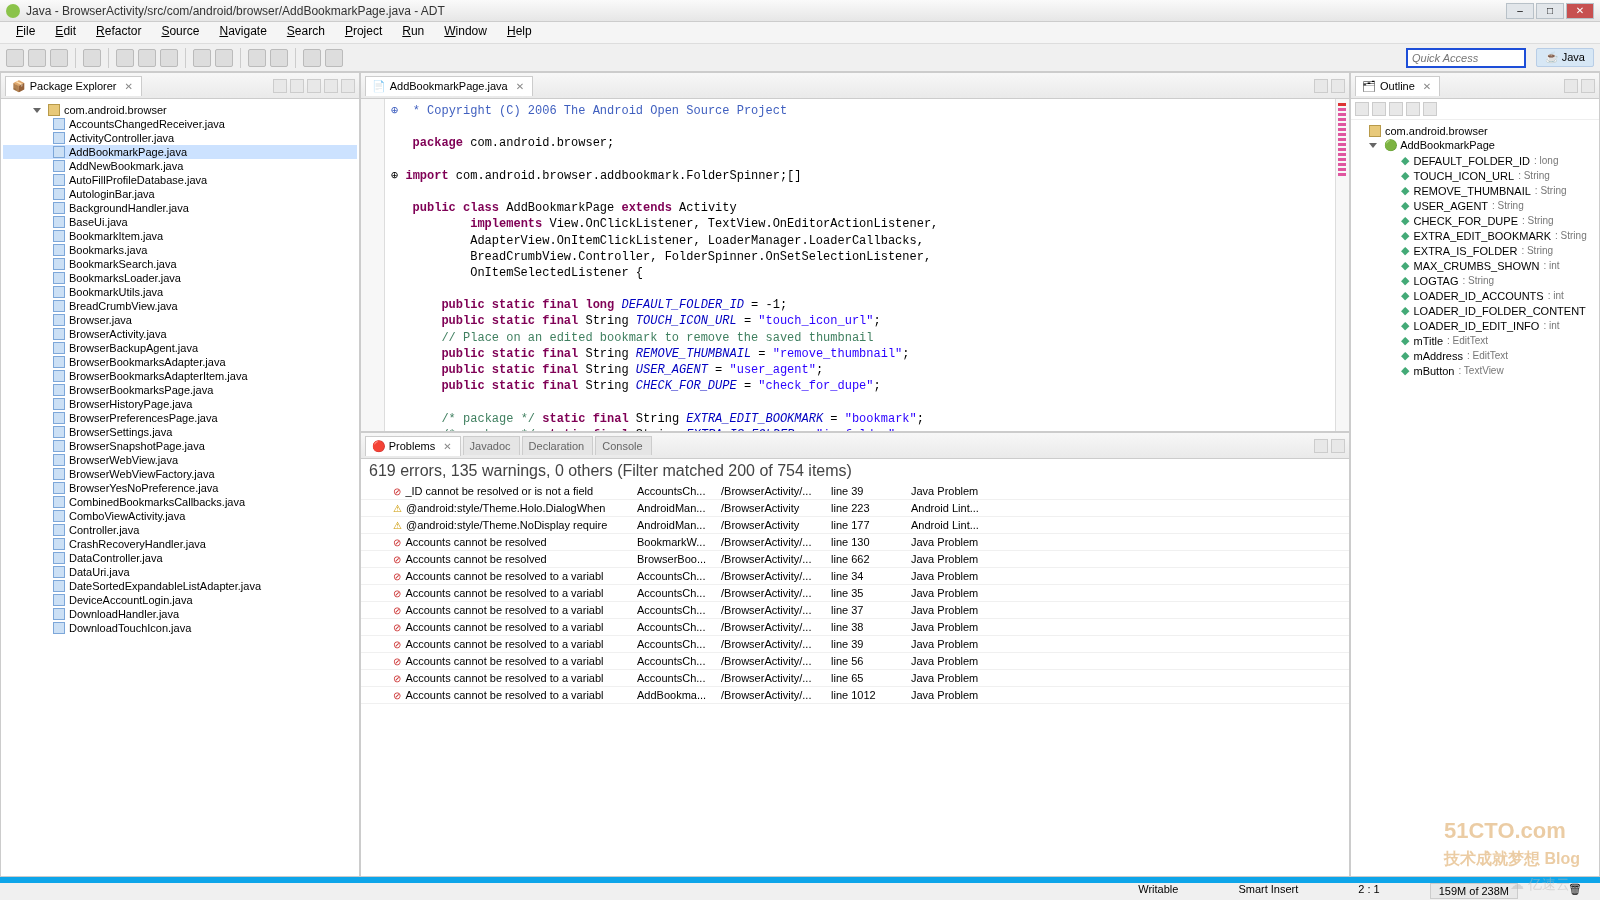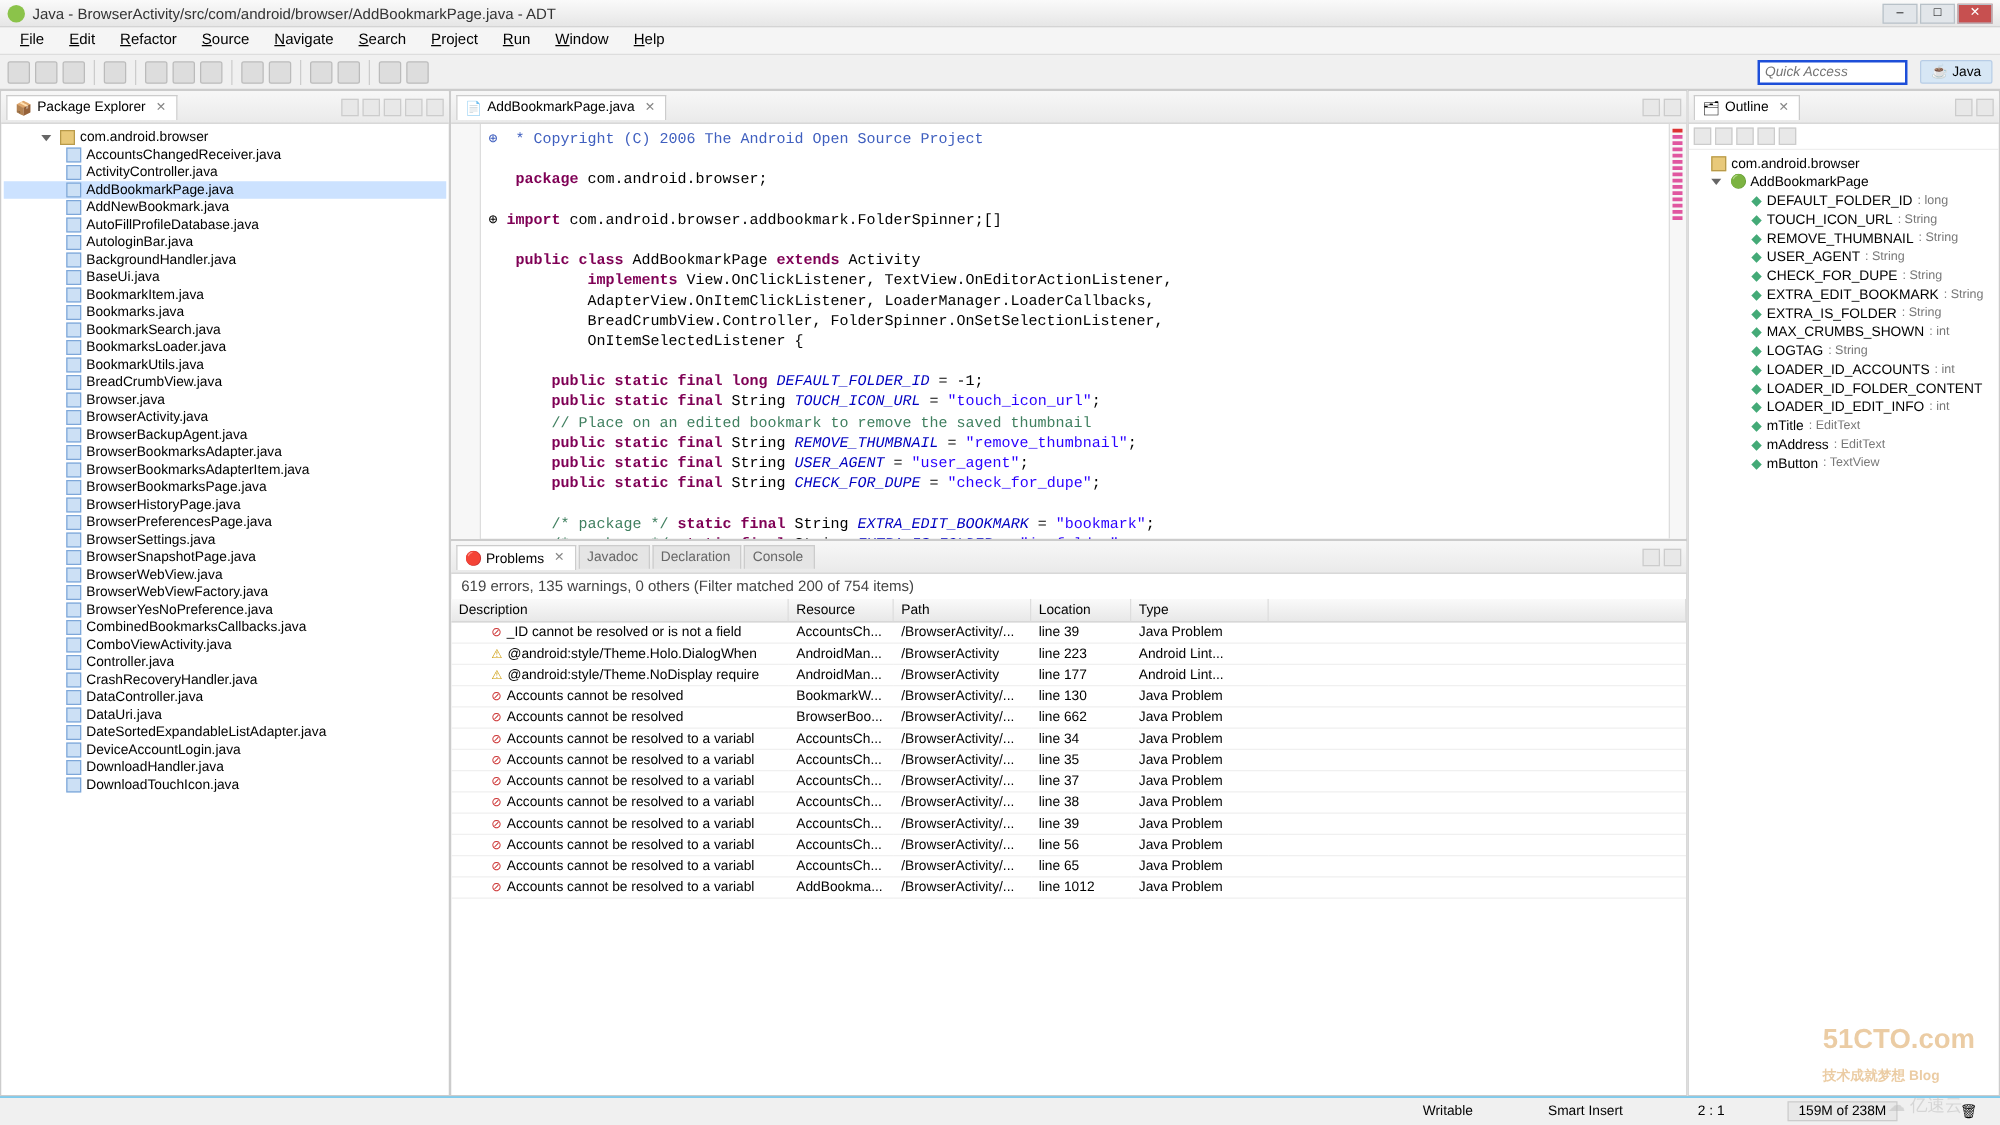--- a/index.html
+++ b/index.html
@@ -36,33 +36,33 @@
 .kw { color: #7f0055; font-weight: bold; }
 .str { color: #2a00ff; }
 .com { color: #3f7f5f; }
 .jd { color: #3f5fbf; }
 .fld { color: #0000c0; font-style: italic; }
 .gutter { position: absolute; left: 0; top: 0; bottom: 0; width: 24px; background: #f7f7f7; border-right: 1px solid #ddd; }
 .rmarks { width: 14px; background: #f7f7f7; border-left: 1px solid #ddd; display: flex; flex-direction: column; gap: 2px; padding: 4px 2px; }
 .rmark { width: 8px; height: 3px; background: #e056a0; }
 .rmark.red { background: #d33; }
 .problems { flex: 1; display: flex; flex-direction: column; }
-.problems-summary { padding: 3px 8px; font-size: 12px; color: #444; }
+.problems-summary { padding: 3px 8px; font-size: 16px; color: #444; }
 .ptable { flex: 1; overflow: auto; font-size: 11px; }
 .pheader, .prow { display: grid; grid-template-columns: 270px 84px 110px 80px 110px 1fr; }
 .pheader { background: linear-gradient(#fafafa,#e8e8e8); border-bottom: 1px solid #ccc; position: sticky; top: 0; }
 .pheader div { padding: 3px 6px; border-right: 1px solid #ddd; }
 .prow div { padding: 2px 6px; border-bottom: 1px solid #f0f0f0; white-space: nowrap; overflow: hidden; text-overflow: ellipsis; }
 .erricon::before { content: "⊘"; color: #c33; margin-right: 4px; font-size: 10px; }
 .warnicon::before { content: "⚠"; color: #c90; margin-right: 4px; font-size: 10px; }
 .outline { width: 250px; }
 .outline .tree-row { padding-left: 30px; font-size: 11px; }
 .outline .tree-row.f { padding-left: 48px; }
 .outline .ot { color: #777; font-size: 10px; }
-.statusbar { height: 23px; background: #f0f0f0; border-top: 1px solid #0ea5e9; display: flex; align-items: center; font-size: 11px; padding: 0 8px; gap: 40px; }
+.statusbar { height: 23px; background: #f0f0f0; border-top: 6px solid #0ea5e9; display: flex; align-items: flex-start; font-size: 11px; padding: 0 8px; gap: 40px; }
 .statusbar span { padding: 0 10px; }
 .sfill { flex: 1; }
 .left-col { width: 360px; display: flex; flex-direction: column; }
 .mid-col { flex: 1; display: flex; flex-direction: column; }
 .right-col { width: 250px; display: flex; flex-direction: column; }
 .editor-wrap { display: flex; height: 360px; }
 .watermark { position: absolute; right: 20px; bottom: 30px; font-size: 22px; color: #d89b4b; opacity: 0.5; font-weight: bold; pointer-events: none; }
 .watermark2 { position: absolute; right: 30px; bottom: 6px; font-size: 14px; color: #bbb; opacity: 0.5; pointer-events: none; }
 .tri { display: inline-block; width: 0; height: 0; border-left: 4px solid transparent; border-right: 4px solid transparent; border-top: 5px solid #666; margin-right: 3px; }
 .pkgicon { width: 12px; height: 12px; background: #e8c97a; border: 1px solid #b89a4a; }
@@ -234,28 +234,20 @@
           <div class="tab inactive">Javadoc</div>
           <div class="tab inactive">Declaration</div>
           <div class="tab inactive">Console</div>
           <div class="pane-toolbar">
             <div class="ptbtn"></div>
             <div class="ptbtn"></div>
           </div>
         </div>
       <div class="problems-summary">619 errors, 135 warnings, 0 others (Filter matched 200 of 754 items)</div>
       <div class="ptable">
-        <div class="pheader" id="pheader">
-            <div>Description</div>
-            <div>Resource</div>
-            <div>Path</div>
-            <div>Location</div>
-            <div>Type</div>
-            <div></div>
-          </div>
         <div id="prows">
             <div class="prow">
               <div style="padding-left:32px"><span class="erricon"></span>_ID cannot be resolved or is not a field</div>
               <div>AccountsCh...</div>
               <div>/BrowserActivity/...</div>
               <div>line 39</div>
               <div>Java Problem</div>
               <div></div>
             </div>
             <div class="prow">
@@ -398,14 +390,14 @@
 
 <div class="statusbar">
   <span class="sfill"></span>
   <span>Writable</span>
   <span>Smart Insert</span>
   <span>2 : 1</span>
   <span style="background:#e8e8e8;border:1px solid #ccc;padding:1px 8px">159M of 238M</span>
   <span>🗑</span>
 </div>
 
-<div class="watermark">51CTO.com<br><span style="font-size:11px">技术成就梦想 Blog</span></div>
+<div class="watermark">51CTO.com<br><span style="font-size:16px">技术成就梦想 Blog</span></div>
 <div class="watermark2">☁ 亿速云</div>
 
 </body></html>

